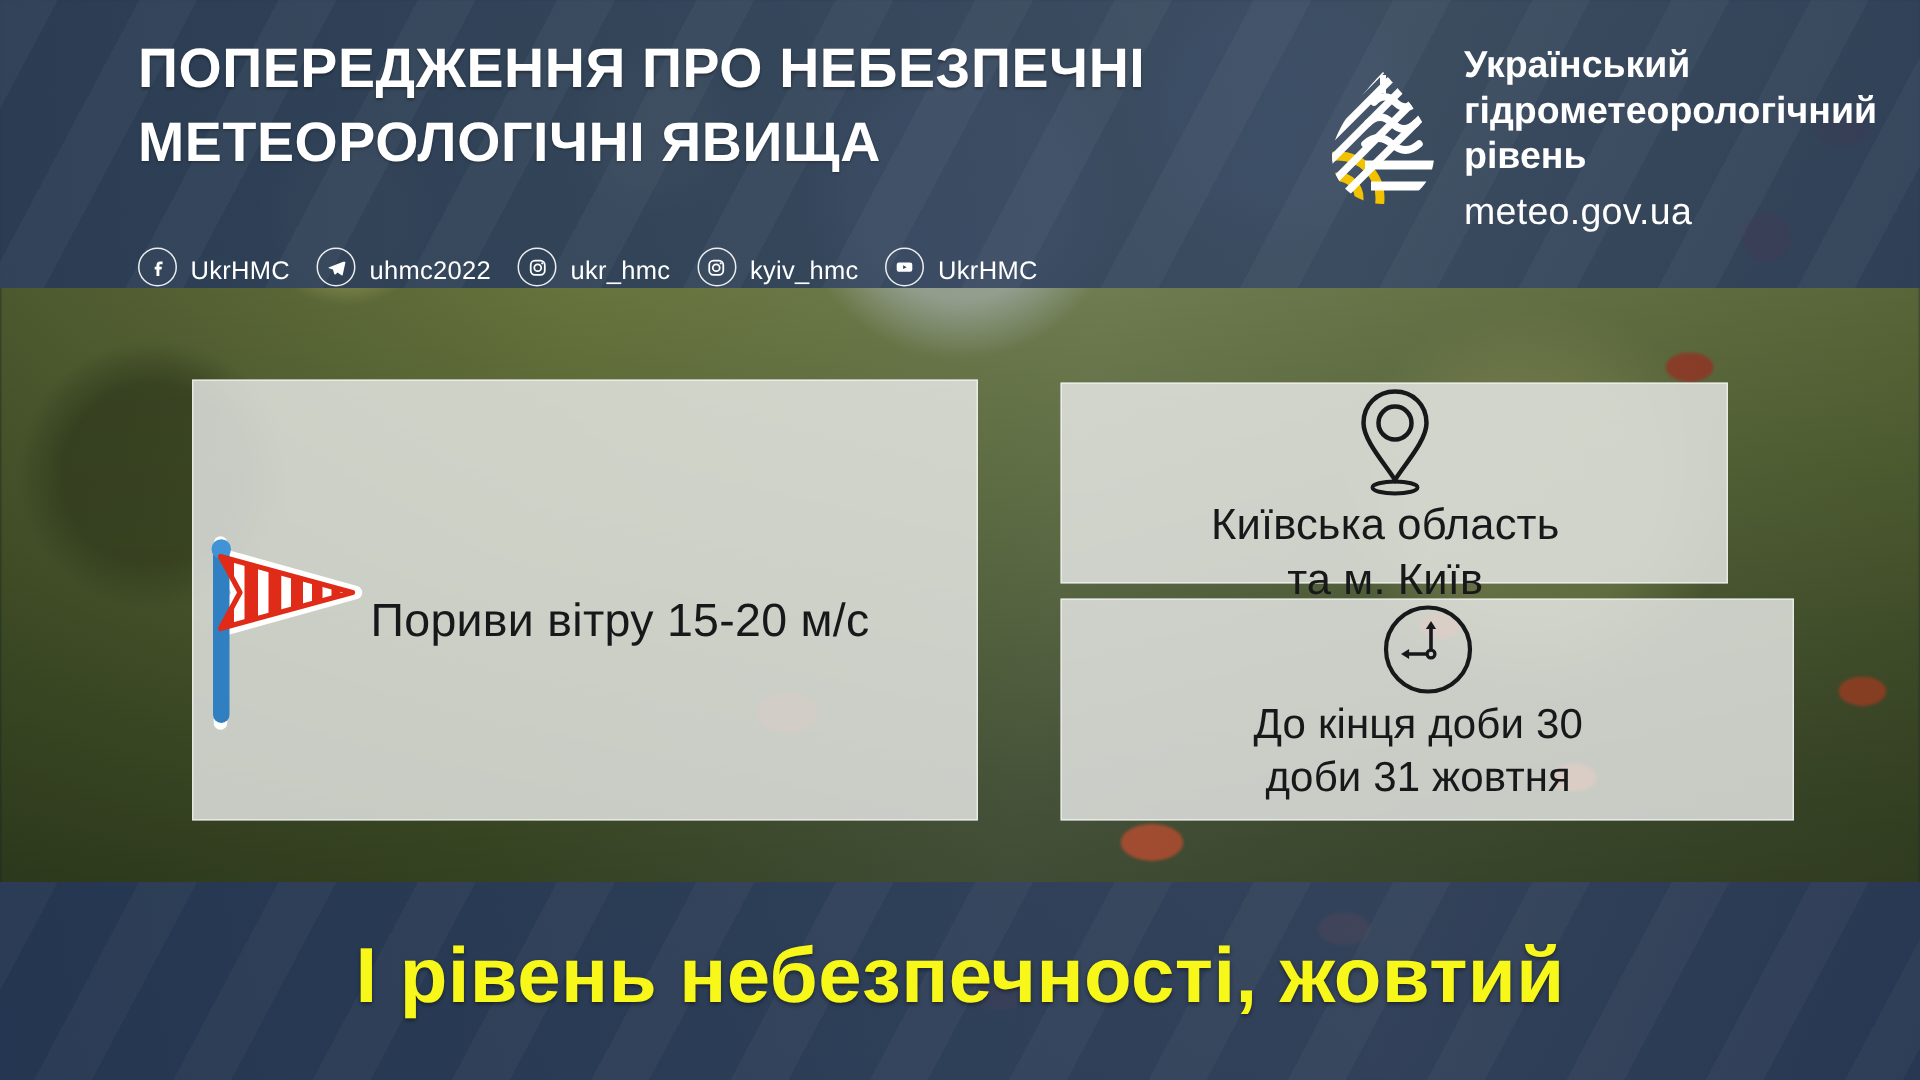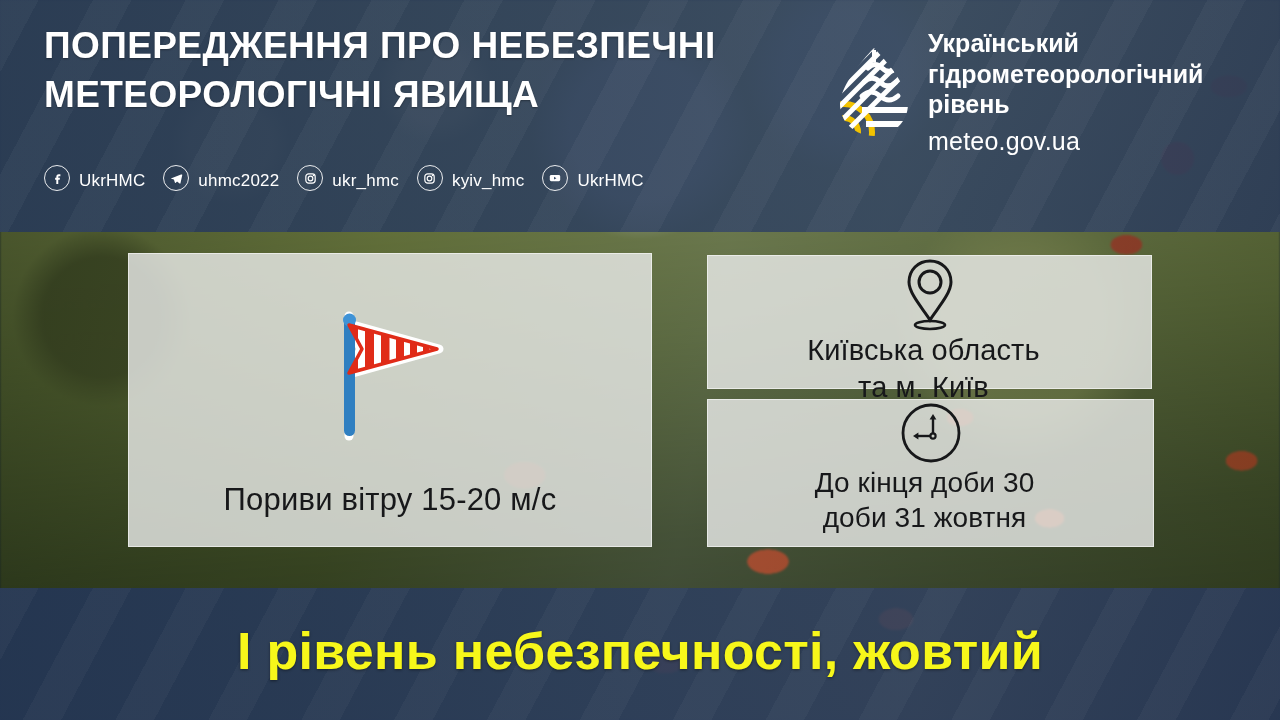--- a/index.html
+++ b/index.html
@@ -43,28 +43,29 @@
   .photo-veil {
     position: absolute; inset: 0;
     background:
       linear-gradient(100deg, rgba(30,40,20,0.45) 0%, rgba(80,90,50,0.12) 30%,
                       rgba(150,160,170,0.18) 55%, rgba(60,70,40,0.30) 100%);
   }
 
   
   .header {
     position: absolute; left: 0; top: 0;
-    width: 1280px; height: 232px;
+    width: 1280px; height: 192px;
     background:
       repeating-linear-gradient(118deg,
         rgba(255,255,255,0.035) 0px, rgba(255,255,255,0.035) 34px,
         rgba(255,255,255,0.0) 34px, rgba(255,255,255,0.0) 82px),
       linear-gradient(100deg, rgba(40,58,86,0.93) 0%, rgba(46,64,92,0.90) 42%,
                       rgba(52,70,98,0.88) 70%, rgba(44,60,88,0.92) 100%);
     overflow: hidden;
+    padding-left: 48px;
   }
   .header-inner { position: relative; width: 100%; height: 100%; }
 
   .title-block {
     position: absolute; left: 44px; top: 22px;
     width: 790px;
   }
   .title-line {
     color: #ffffff;
     font-size: 37px;
@@ -140,41 +141,41 @@
   .panel {
     position: absolute;
     background: rgba(236,238,236,0.80);
     border: 1px solid rgba(255,255,255,0.55);
     flex-direction: column;
   }
 
   .panel-phenomenon {
     left: 128px; top: 253px;
     width: 524px; height: 294px;
-    display: flex; flex-direction: column;
+    display: flex; flex-direction: row;
     align-items: center; justify-content: flex-start;
   }
   .pennant-wrap { margin-top: 48px; }
   .phenomenon-text {
     margin-top: 28px;
     color: #17181a;
     font-size: 31px;
     font-weight: 400;
     letter-spacing: 0.2px;
     white-space: nowrap;
   }
 
   .panel-region {
     left: 707px; top: 255px;
     width: 445px; height: 134px;
     display: flex; align-items: center;
   }
   .panel-time {
     left: 707px; top: 399px;
-    width: 447px; height: 148px;
+    width: 489px; height: 148px;
     display: flex; align-items: center;
   }
   .panel-icon {
     flex: 0 0 auto;
     width: 92px;
     display: flex; align-items: center; justify-content: center;
   }
   .panel-copy {
     flex: 1 1 auto;
     padding-right: 12px;

